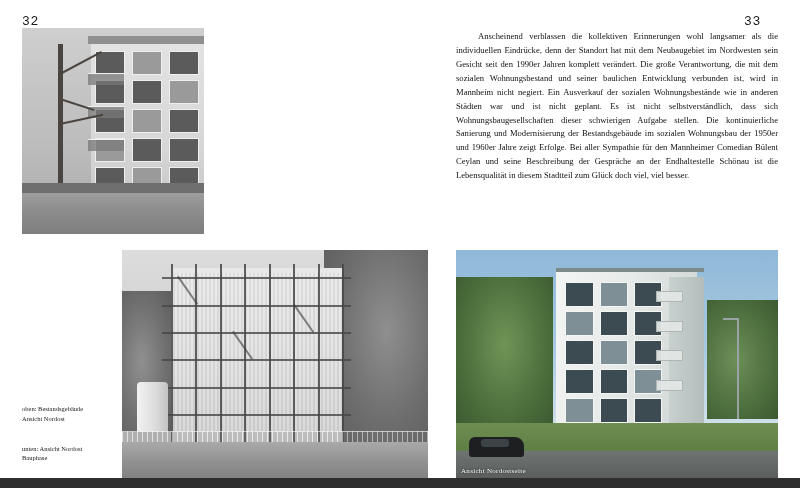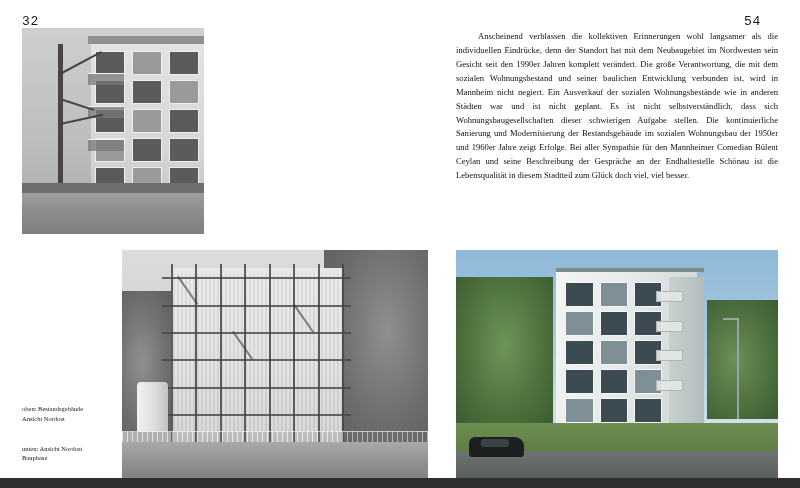--- a/index.html
+++ b/index.html
@@ -328,21 +328,21 @@
   }
   .body-col p { margin: 0; text-indent: 22px; }
 </style>
 </head>
 <body>
 
 <div class="page">
 
   <div class="head head-folio-left">32</div>
   <div class="head head-title-left">GESCHICHTE</div>
-  <div class="head head-folio-right">54</div>
+  <div class="head head-folio-right">33</div>
 
   <div class="img img-top-left">
     <div class="p1-sky"></div>
     <div class="p1-building"></div>
     <div class="p1-roof"></div>
     <div class="p1-wins">
       <div class="p1-win"></div>
       <div class="p1-win light"></div>
       <div class="p1-win"></div>
       <div class="p1-win"></div>
@@ -429,20 +429,21 @@
     <div class="p3-balcony" style="top:57%"></div>
     <div class="p3-trees-left"></div>
     <div class="p3-trees-right"></div>
     <div class="p3-pole"></div>
     <div class="p3-pole-arm"></div>
     <div class="p3-grass"></div>
     <div class="p3-road"></div>
     <div class="p3-car">
       <div class="p3-car-win"></div>
     </div>
+    <div class="p3-caption-strip">Ansicht Nordostseite</div>
   </div>
 
   <div class="caption-block">
     <div>oben: Bestandsgebäude</div>
     <div>Ansicht Nordost</div>
     <div class="cap-2">unten: Ansicht Nordost</div>
     <div>Bauphase</div>
   </div>
 
   <div class="body-col">

